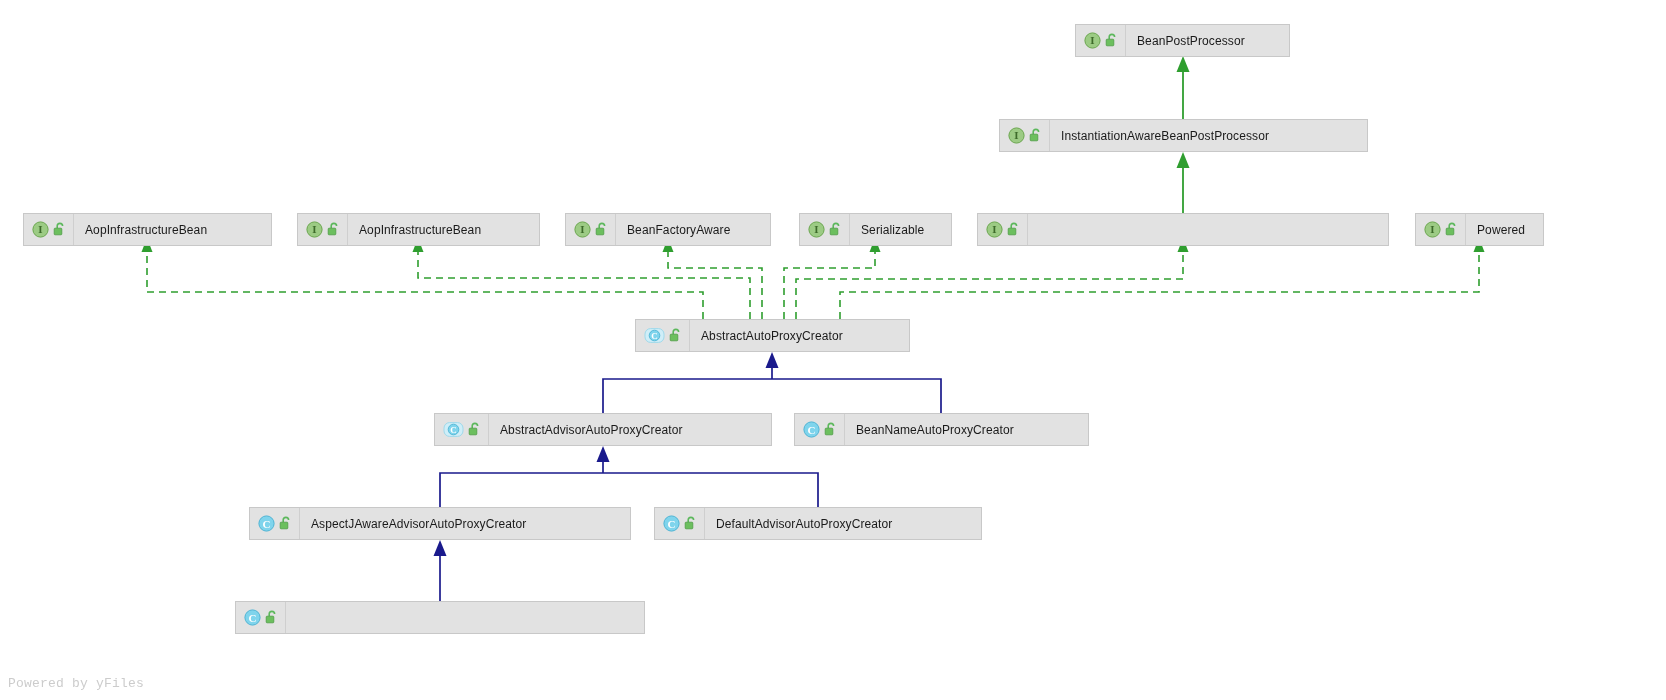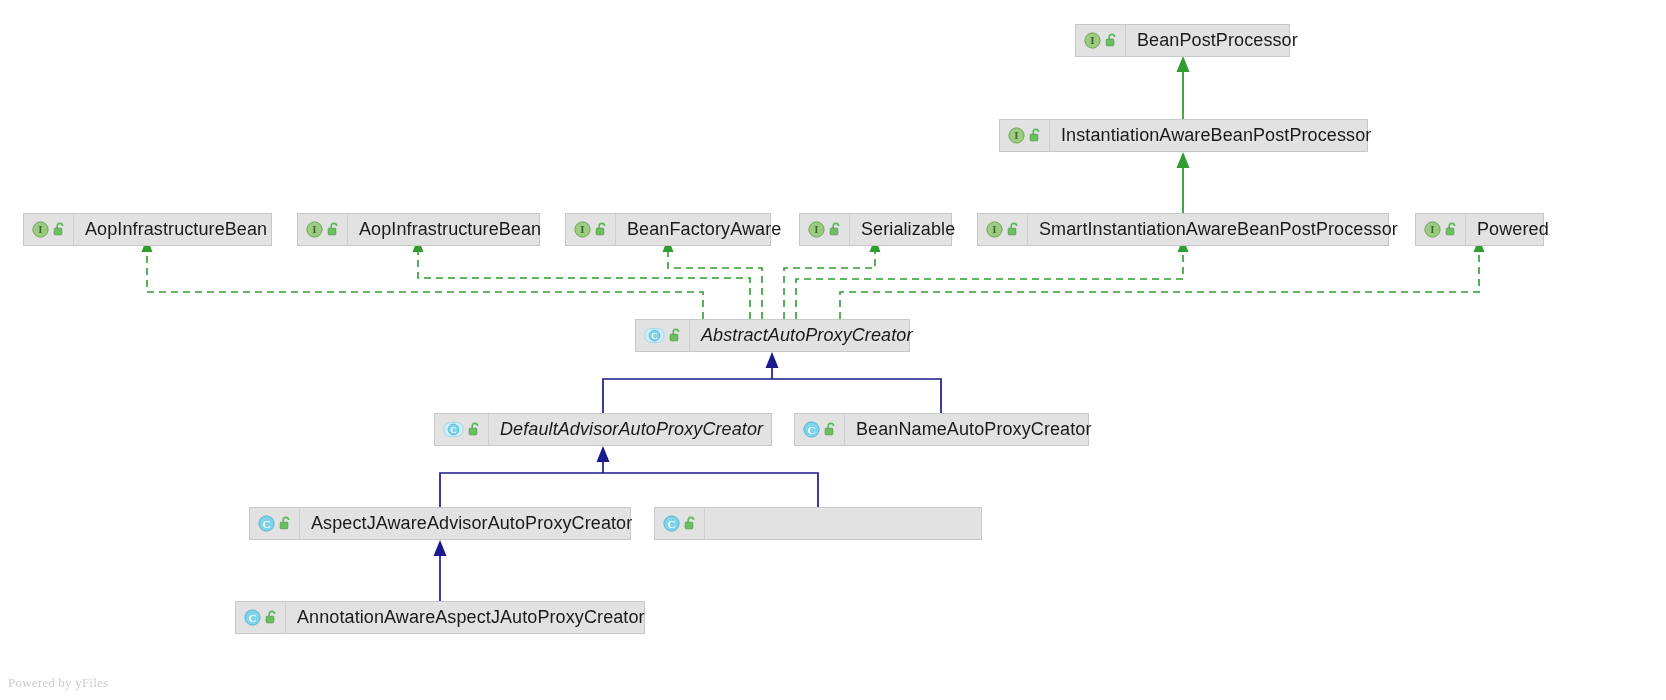--- a/index.html
+++ b/index.html
@@ -43,37 +43,36 @@
     justify-content: center;
     gap: 4px;
     padding: 0 7px 0 8px;
     border-right: 1px solid #cfcfcf;
     box-sizing: border-box;
   }
   .node-label {
     display: flex;
     align-items: center;
     padding: 0 13px 0 11px;
-    font-size: 18px;
+    font-size: 12px;
     color: #1a1a1a;
     letter-spacing: 0.1px;
   }
   .node.abstract .node-label {
-    font-style: italic;
     text-align: right;
   }
   .icon-svg { display: block; }
   .watermark {
     position: absolute;
     left: 8px;
     bottom: 9px;
     font-size: 13px;
     color: #cccccc;
     letter-spacing: 0.2px;
-    font-family: Liberation Serif, serif;
+    font-family: Liberation Mono, monospace;
   }
 </style>
 </head>
 <body>
 
 <div id="diagram">
 
   <svg id="edge-layer" width="1666" height="700" viewBox="0 0 1666 700" xmlns="http://www.w3.org/2000/svg">
 
     <g>
@@ -246,21 +245,20 @@
               <text x="8.5" y="12.4" text-anchor="middle" font-family="Liberation Serif, serif" font-size="11" font-weight="bold" fill="#3d6b2a">I</text>
             </svg>
           </span>
           <span>
             <svg class="icon-svg" width="13" height="15" viewBox="0 0 13 15" xmlns="http://www.w3.org/2000/svg">
               <path d="M4.2 6.2 V4.1 a2.7 2.7 0 0 1 5.4 0" fill="none" stroke="#5cb85c" stroke-width="1.6"></path>
               <rect x="1.2" y="6.2" width="7.6" height="6.6" rx="0.8" fill="#6cbf5e" stroke="#4e9c45" stroke-width="0.8"></rect>
             </svg>
           </span>
         </div>
-        <div class="node-label">SmartInstantiationAwareBeanPostProcessor</div>
       </div>
       <div class="node" style="left: 1415px; top: 213px; width: 129px;">
         <div class="node-icons">
           <span>
             <svg class="icon-svg" width="17" height="17" viewBox="0 0 17 17" xmlns="http://www.w3.org/2000/svg">
               <circle cx="8.5" cy="8.5" r="7.6" fill="#9ccb84" stroke="#6aa64e" stroke-width="1"></circle>
               <text x="8.5" y="12.4" text-anchor="middle" font-family="Liberation Serif, serif" font-size="11" font-weight="bold" fill="#3d6b2a">I</text>
             </svg>
           </span>
           <span>
@@ -299,21 +297,21 @@
               <text x="10.5" y="12" text-anchor="middle" font-family="Liberation Serif, serif" font-size="9" font-weight="bold" fill="#ffffff">C</text>
             </svg>
           </span>
           <span>
             <svg class="icon-svg" width="13" height="15" viewBox="0 0 13 15" xmlns="http://www.w3.org/2000/svg">
               <path d="M4.2 6.2 V4.1 a2.7 2.7 0 0 1 5.4 0" fill="none" stroke="#5cb85c" stroke-width="1.6"></path>
               <rect x="1.2" y="6.2" width="7.6" height="6.6" rx="0.8" fill="#6cbf5e" stroke="#4e9c45" stroke-width="0.8"></rect>
             </svg>
           </span>
         </div>
-        <div class="node-label">DefaultAdvisorAutoProxyCreator</div>
+        <div class="node-label">AbstractAdvisorAutoProxyCreator</div>
       </div>
       <div class="node" style="left: 794px; top: 413px; width: 295px;">
         <div class="node-icons">
           <span>
             <svg class="icon-svg" width="17" height="17" viewBox="0 0 17 17" xmlns="http://www.w3.org/2000/svg">
               <circle cx="8.5" cy="8.5" r="7.6" fill="#7fd4ec" stroke="#4fb4d4" stroke-width="1"></circle>
               <text x="8.5" y="12.6" text-anchor="middle" font-family="Liberation Serif, serif" font-size="11" font-weight="bold" fill="#ffffff">C</text>
             </svg>
           </span>
           <span>
@@ -350,34 +348,34 @@
               <text x="8.5" y="12.6" text-anchor="middle" font-family="Liberation Serif, serif" font-size="11" font-weight="bold" fill="#ffffff">C</text>
             </svg>
           </span>
           <span>
             <svg class="icon-svg" width="13" height="15" viewBox="0 0 13 15" xmlns="http://www.w3.org/2000/svg">
               <path d="M4.2 6.2 V4.1 a2.7 2.7 0 0 1 5.4 0" fill="none" stroke="#5cb85c" stroke-width="1.6"></path>
               <rect x="1.2" y="6.2" width="7.6" height="6.6" rx="0.8" fill="#6cbf5e" stroke="#4e9c45" stroke-width="0.8"></rect>
             </svg>
           </span>
         </div>
+        <div class="node-label">DefaultAdvisorAutoProxyCreator</div>
       </div>
       <div class="node" style="left: 235px; top: 601px; width: 410px;">
         <div class="node-icons">
           <span>
             <svg class="icon-svg" width="17" height="17" viewBox="0 0 17 17" xmlns="http://www.w3.org/2000/svg">
               <circle cx="8.5" cy="8.5" r="7.6" fill="#7fd4ec" stroke="#4fb4d4" stroke-width="1"></circle>
               <text x="8.5" y="12.6" text-anchor="middle" font-family="Liberation Serif, serif" font-size="11" font-weight="bold" fill="#ffffff">C</text>
             </svg>
           </span>
           <span>
             <svg class="icon-svg" width="13" height="15" viewBox="0 0 13 15" xmlns="http://www.w3.org/2000/svg">
               <path d="M4.2 6.2 V4.1 a2.7 2.7 0 0 1 5.4 0" fill="none" stroke="#5cb85c" stroke-width="1.6"></path>
               <rect x="1.2" y="6.2" width="7.6" height="6.6" rx="0.8" fill="#6cbf5e" stroke="#4e9c45" stroke-width="0.8"></rect>
             </svg>
           </span>
         </div>
-        <div class="node-label">AnnotationAwareAspectJAutoProxyCreator</div>
       </div>
     </div>
 
   <div class="watermark">Powered by yFiles</div>
 </div>
 
 </body></html>

